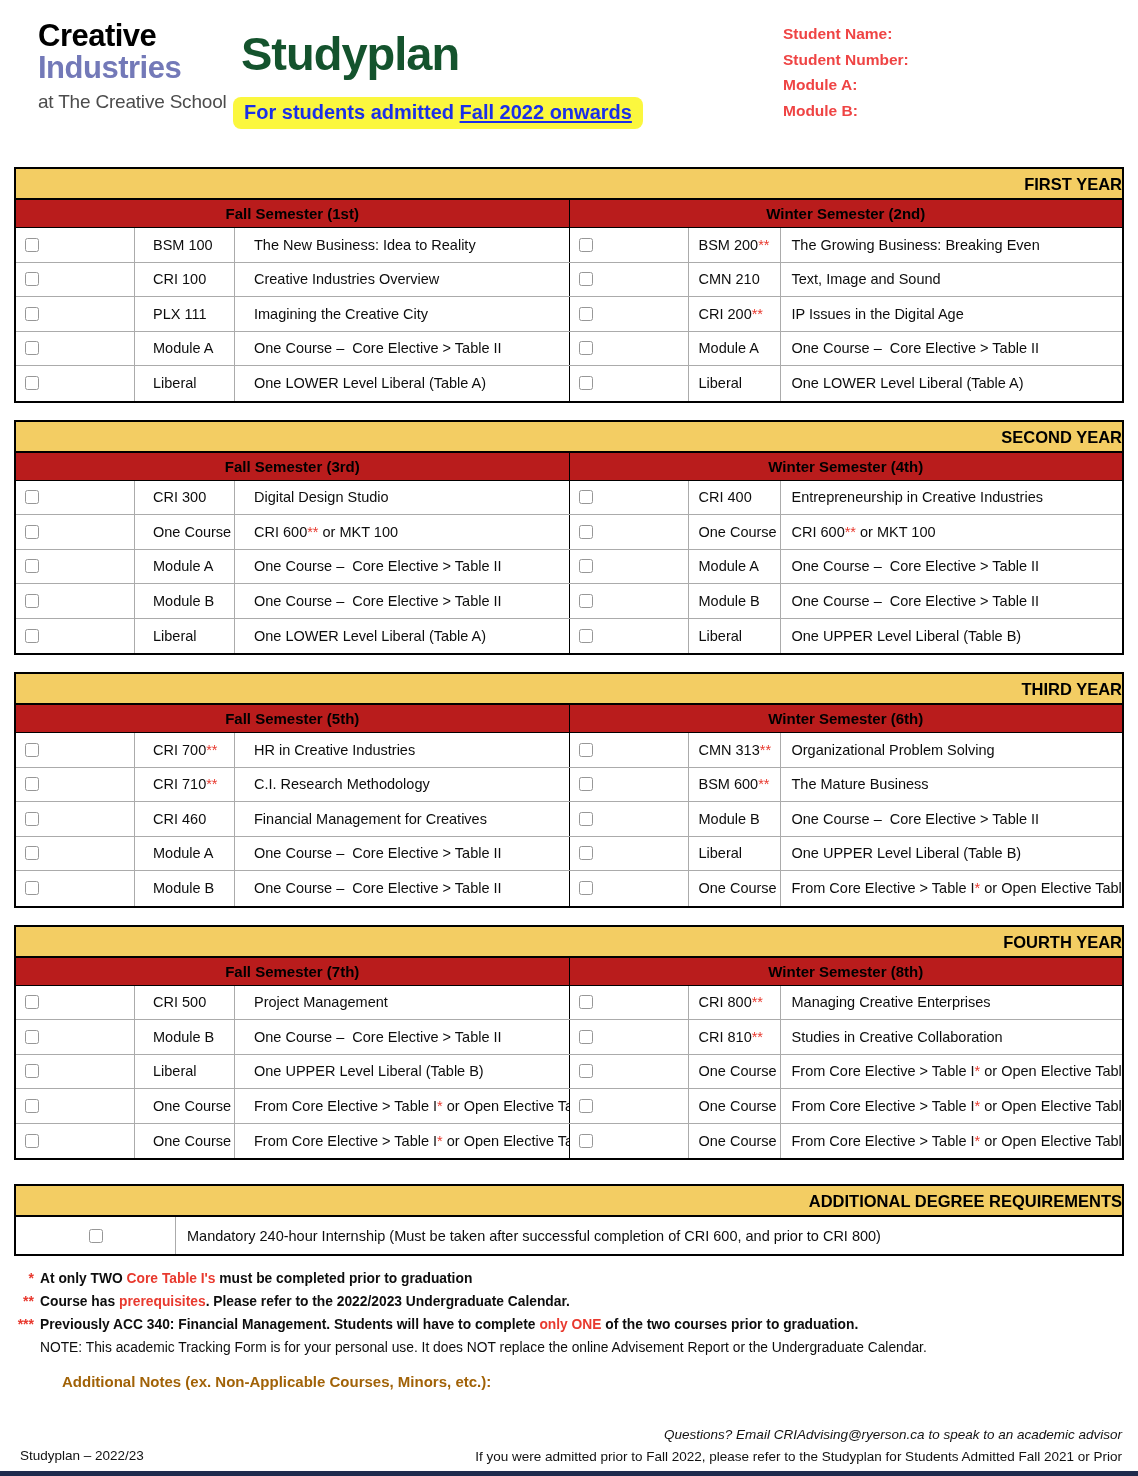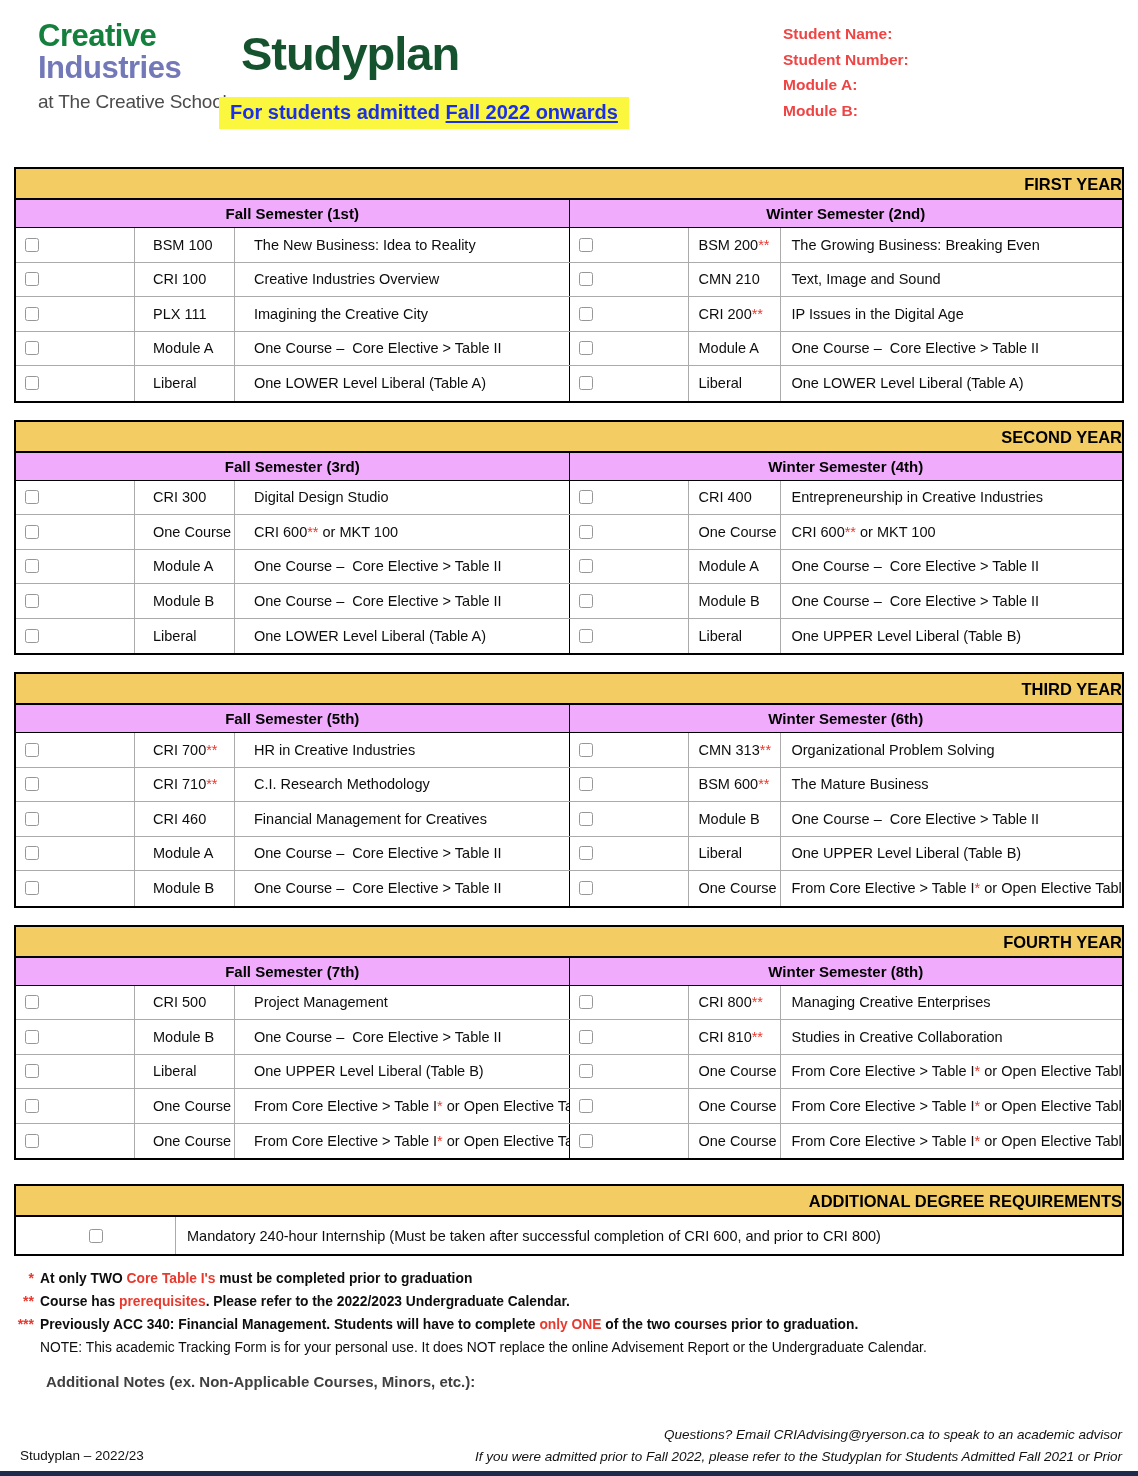--- a/index.html
+++ b/index.html
@@ -1,35 +1,35 @@
 <!DOCTYPE html>
 <html><head>
 <meta charset="utf-8">
 <style>
   * { margin:0; padding:0; box-sizing:border-box; }
   body { background:#ffffff; font-family:"Liberation Sans", sans-serif; }
   .page { position:relative; width:1138px; height:1476px; background:#fff; overflow:hidden; }
 
   
   .logo { position:absolute; left:38px; top:20px; }
-  .logo-line1 { font-size:31px; font-weight:700; color:#15803d; letter-spacing:-0.5px; line-height:1.04; }
+  .logo-line1 { font-size:31px; font-weight:700; color:#000000; letter-spacing:-0.5px; line-height:1.04; }
   .logo-line2 { font-size:31px; font-weight:700; color:#7379B8; letter-spacing:-0.5px; line-height:1.04; }
   .logo-tagline { font-size:19px; color:#4c4c4c; margin-top:7px; letter-spacing:-0.2px; }
   .page-title { position:absolute; left:241px; top:26px; font-size:47px; font-weight:700; color:#14532d; letter-spacing:-1px; }
-  .subtitle { position:absolute; left:219px; top:97px; background:#FBF73E; color:#1A2FE8; font-size:20px; font-weight:700; padding:4px 11px 5px 11px; white-space:pre; }
+  .subtitle { position:absolute; left:233px; top:97px; background:#FBF73E; color:#1A2FE8; font-size:20px; font-weight:700; padding:4px 11px 5px 11px; white-space:pre;border-radius:8px; }
   .subtitle .u { text-decoration:underline; text-decoration-thickness:2px; text-underline-offset:2px; }
   .student-fields { position:absolute; left:783px; top:21px; }
   .student-field { font-size:15.5px; font-weight:700; color:#ef4444; line-height:25.5px; }
 
   
   .tables { position:absolute; left:14px; top:167px; width:1110px; }
   .year-table { border:2px solid #000; margin-bottom:17px; background:#fff; }
   .year-title { background:#F3CD63; height:31px; line-height:31px; text-align:right; font-weight:700; font-size:16.5px; color:#000; border-bottom:2px solid #000; }
   .sem-row { display:flex; border-bottom:1.5px solid #000; }
-  .sem-title { flex:1; background:#f0abfc; height:27px; line-height:27px; text-align:center; font-weight:700; font-size:15px; }
+  .sem-title { flex:1; background:#b91c1c; height:27px; line-height:27px; text-align:center; font-weight:700; font-size:15px; }
   .sem-title.first { border-right:1.5px solid #000; }
   .course-row { display:flex; height:34.5px; border-bottom:1px solid #ababab; }
   .course-row.last { border-bottom:none; }
   .half { flex:1; display:flex; min-width:0; }
   .half.first { border-right:1.5px solid #000;gap:8px; }
   .cb-cell { width:119px; border-right:1px solid #ababab; display:flex; align-items:center; padding-left:9px; flex:none; }
   .checkbox { width:14px; height:14px; border:1.6px solid #979797; border-radius:2.5px; background:#fff; display:inline-block; }
   .code-cell { width:92px; border-right:1px solid #ababab; display:flex; align-items:center; padding-left:10px; font-size:14.5px; color:#0d0d0d; flex:none; white-space:pre; }
   .desc-cell { flex:1; display:flex; align-items:center; padding-left:11px; font-size:14.5px; color:#0d0d0d; white-space:pre; overflow:hidden; }
   .red-mark { color:#E8392E; }
@@ -40,26 +40,26 @@
   .adr-cb-cell { width:160px; border-right:1px solid #ababab; display:flex; align-items:center; justify-content:center; flex:none; }
   .adr-desc { flex:1; display:flex; align-items:center; padding-left:11px; font-size:14.5px; color:#0d0d0d; }
 
   
   .footnotes { margin-top:13px; }
   .fn-line { display:flex; margin-bottom:4px; line-height:19px; }
   .fn-marker { width:26px; flex:none; text-align:right; padding-right:6px; color:#E8392E; font-weight:700; font-size:14px; }
   .fn-text { font-size:13.8px; color:#0d0d0d; white-space:pre-wrap; }
   .fn-text.bold { font-weight:700; }
   .fn-text .boldseg { font-weight:400; }
-  .additional-notes { margin-top:16px; margin-left:32px; color:#404040; font-weight:700; font-size:15px; }
+  .additional-notes { margin-top:16px; margin-left:48px; color:#a16207; font-weight:700; font-size:15px; }
 
   
   .footer-left { position:absolute; left:20px; top:1448px; font-size:13.5px; color:#111; }
   .footer-right1 { position:absolute; right:16px; top:1427px; font-size:13.5px; font-style:italic; color:#111; }
-  .footer-right2 { position:absolute; right:16px; top:1449px; font-size:13.5px; font-style:italic; color:#111; }
+  .footer-right2 { position:absolute; right:16px; top:1449px; font-size:13.5px; color:#111; }
   .bottom-bar { position:absolute; left:0; top:1471px; width:100%; height:5px; background:#1F2B4D; }
 </style>
 </head>
 <body>
 
 <div class="page">
 
   <div class="logo">
     <div class="logo-line1">Creative</div>
     <div class="logo-line2">Industries</div>

